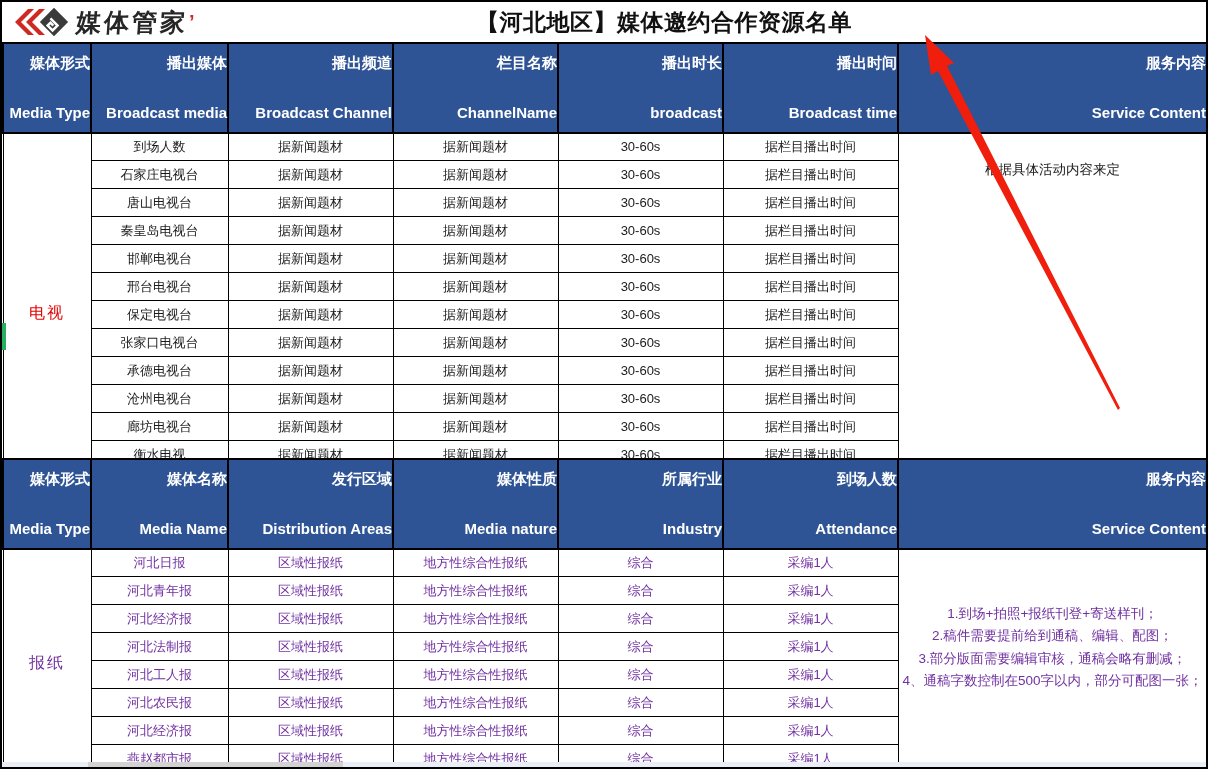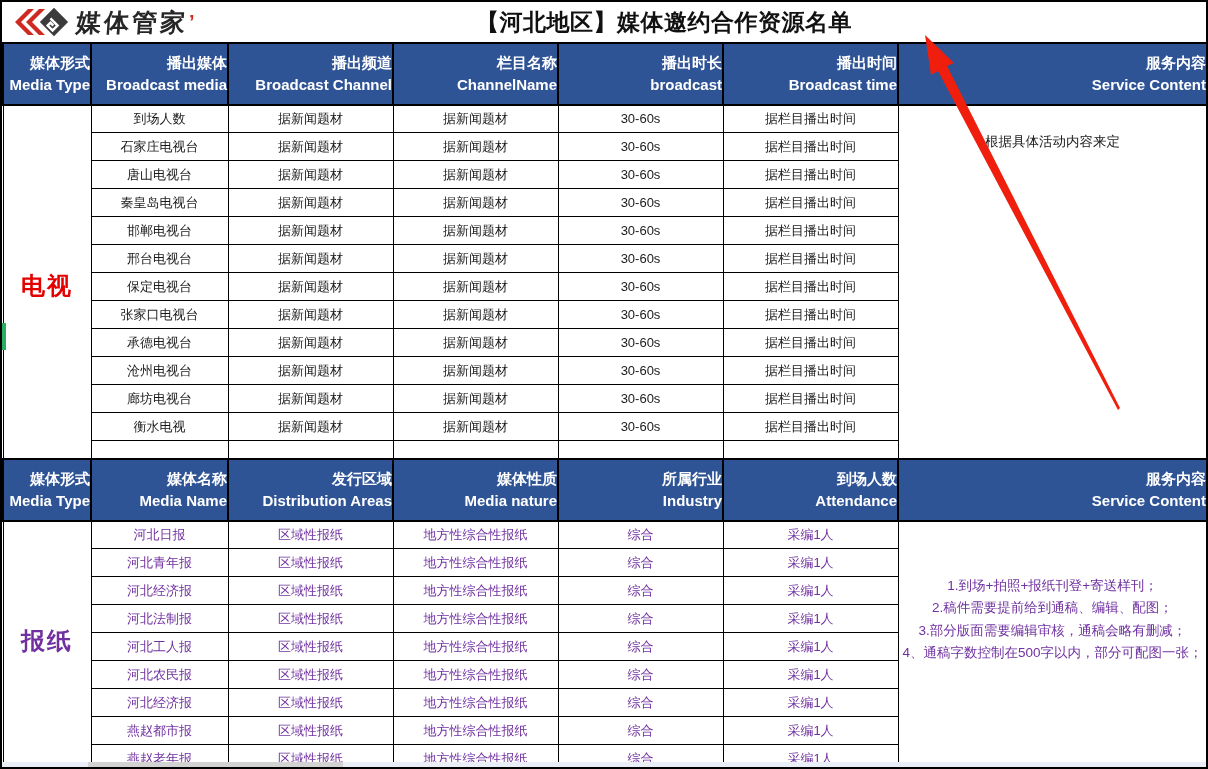--- a/index.html
+++ b/index.html
@@ -54,33 +54,33 @@
   col.c5 { width: 165px; } col.c6 { width: 175px; }
   col.c7 { width: 309px; }
   th {
     background: var(--header-bg);
     color: #fff; font-weight: 700;
     border: 2px solid #000;
     padding: 8px 0; line-height: 1.45;
     text-align: right; vertical-align: middle;
   }
   th .zh { font-size: 15px; }
-  th .en { font-size: 15px; }
+  th .en { font-size: 15px; margin-top: 28px; }
   #tv-table thead tr { height: 54px; }
   #np-table thead tr { height: 57px; }
   td {
     border: 1.5px solid #000;
     text-align: center; vertical-align: middle;
     font-size: 13px; color: #1a1a1a;
     overflow: hidden; white-space: nowrap;
   }
   tr.r28 { height: 28px; }
   tr.r26 { height: 26px; }
   td.category {
-    font-size: 24px; font-weight: 700; color: var(--category-red);
+    font-size: 16px; font-weight: 400; color: var(--category-red);
     letter-spacing: 2px;
   }
   #np-table td.category { vertical-align: top; padding-top: 103px; }
   td.service { font-size: 13.5px; border-radius: 26px; }
   #tv-table td.service { vertical-align: top; padding-top: 27px; }
   #np-table td.service {
     vertical-align: top; padding-top: 53px;
     color: var(--np-purple); line-height: 22.5px;
   }
   #np-table td { color: var(--np-purple); }

